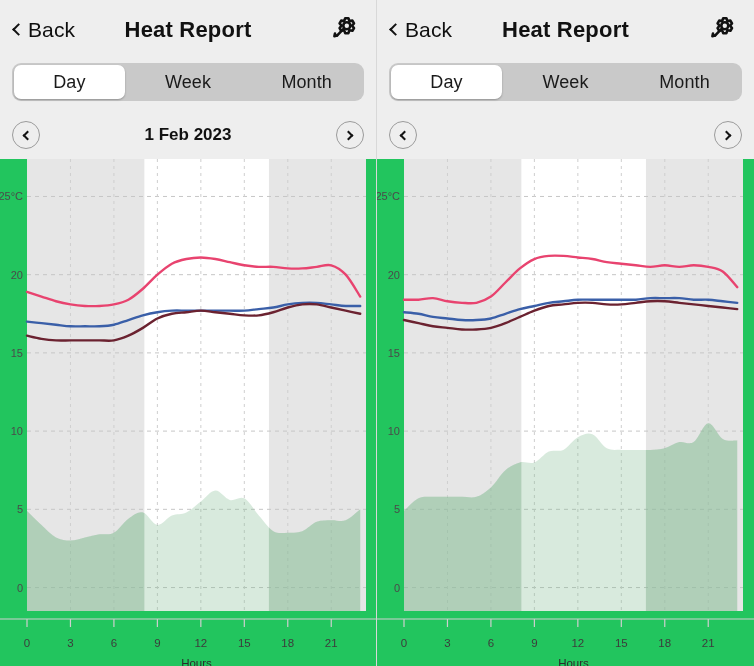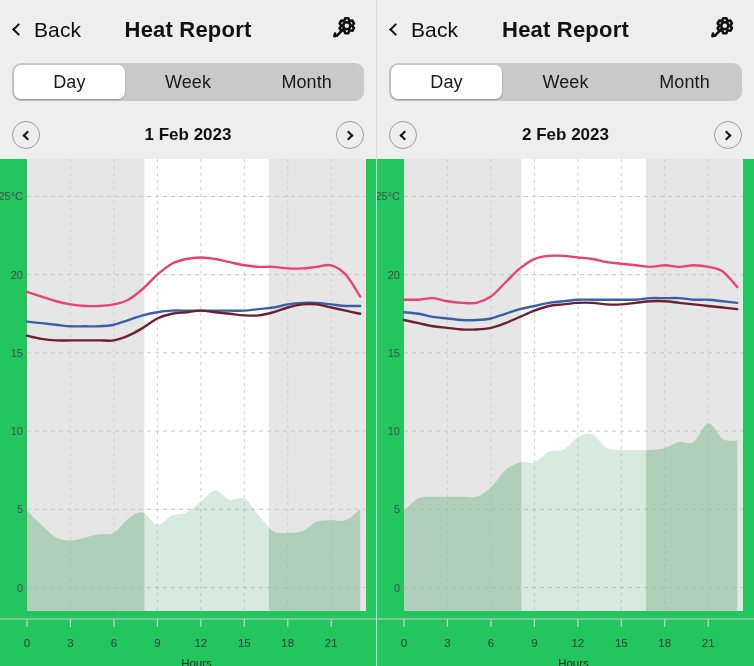--- a/index.html
+++ b/index.html
@@ -21,21 +21,21 @@
   
   .header {
     height: 60px;
     background: #eeeeee;
     display: flex; align-items: center;
     padding: 0 14px;
     position: relative;
     flex: 0 0 60px;
   }
   .back-btn {
-    display: flex; align-items: center; gap: 11px;
+    display: flex; align-items: center; gap: 5px;
     font-size: 21px; color: #0f0f0f; letter-spacing: .1px;
     cursor: pointer;
   }
   .chev-left {
     display: inline-block; width: 9px; height: 9px;
     border-left: 2.3px solid #111; border-bottom: 2.3px solid #111;
     transform: rotate(45deg);
     margin-bottom: 1px;
   }
   .title {
@@ -214,21 +214,20 @@
         <div class="seg-item active">Day</div>
         <div class="seg-item">Week</div>
         <div class="seg-item">Month</div>
       </div>
     </div>
 
     <div class="datebar">
       <div class="nav-circle prev">
         <span class="ch"></span>
       </div>
-      <div class="date-label">2 Feb 2023</div>
       <div class="nav-circle next" style="margin-left:auto">
         <span class="ch"></span>
       </div>
     </div>
 
     <div class="chart-area">
       <svg class="chart-svg" id="chart-1" width="377" height="508" viewBox="0 0 377 508">
           <rect x="27" y="0" width="339" height="452" fill="#ffffff"></rect>
           <rect x="27" y="0" width="117.34615384615384" height="452" fill="#e6e6e6"></rect>
           <rect x="268.93589743589746" y="0" width="97.06410256410254" height="452" fill="#e6e6e6"></rect>

